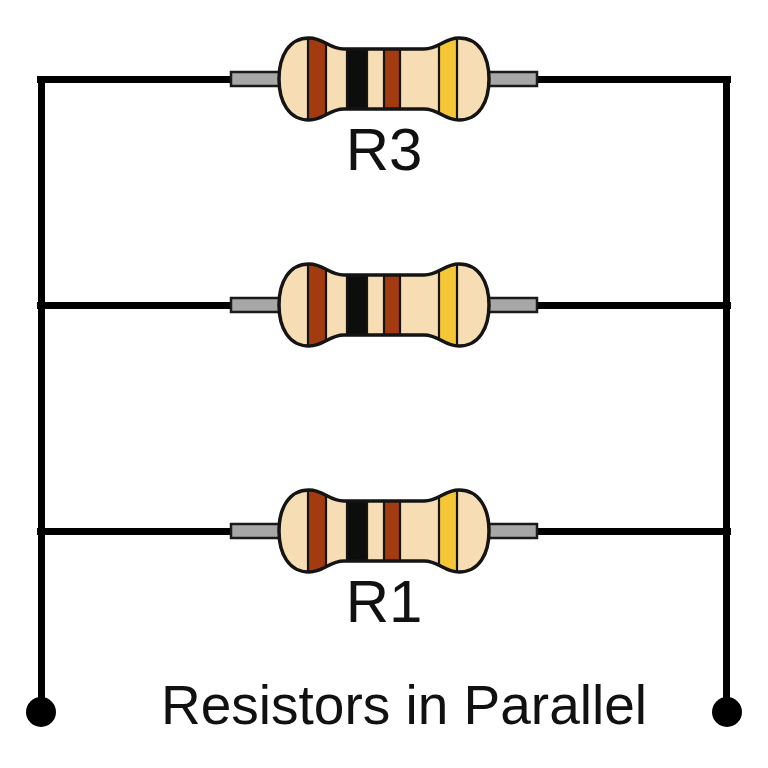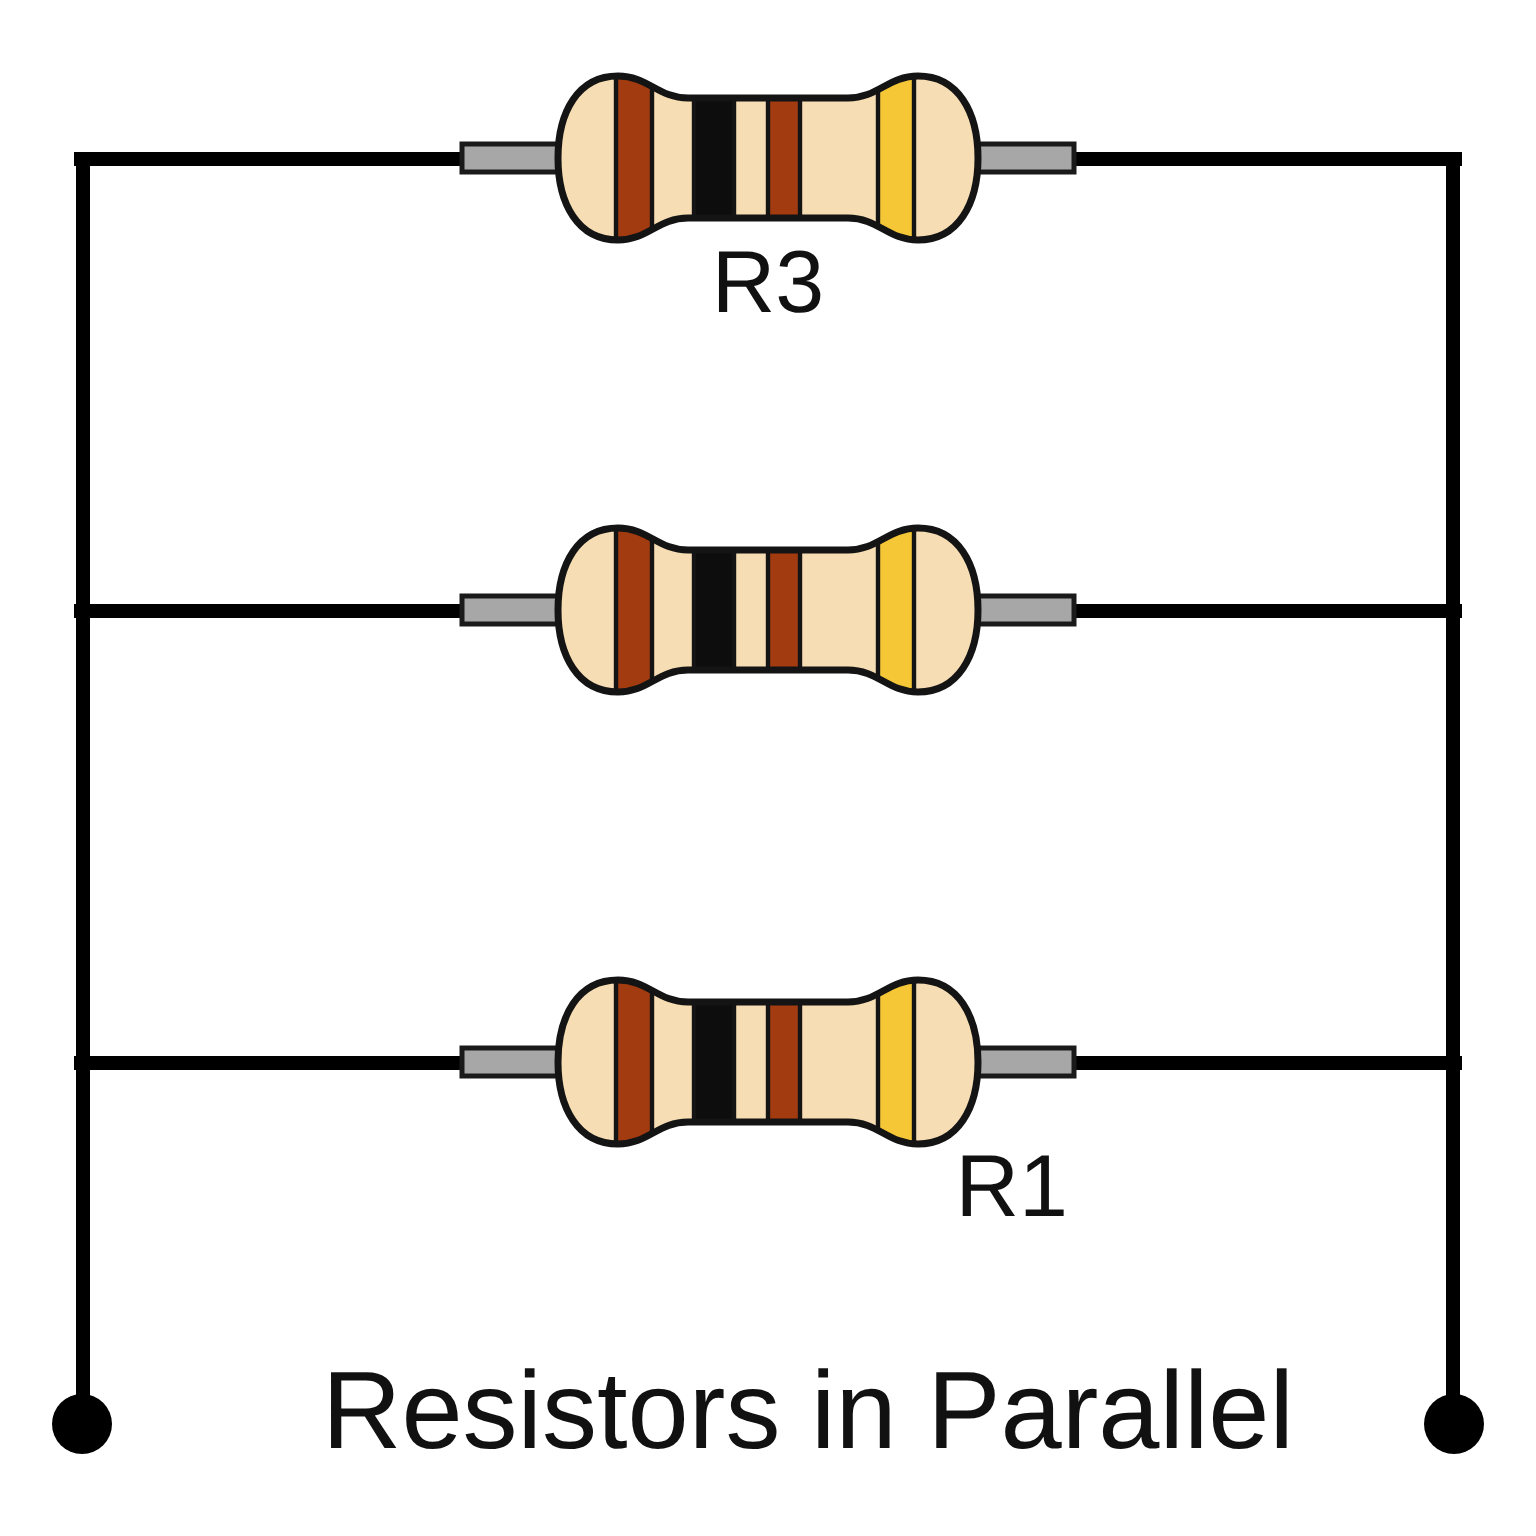--- a/index.html
+++ b/index.html
@@ -65,27 +65,27 @@
   }
   .band {
     stroke: var(--body-outline, #141414);
     stroke-width: 2.2;
   }
   .res-label {
     position: absolute;
     left: 234px;
     width: 300px;
     text-align: center;
-    font-size: 44px;
+    font-size: 60px;
     line-height: 1;
     color: var(--text, #111);
   }
   .res-label.row1 { top: 120px; }
   .res-label.row2 { top: 346px; }
-  .res-label.row3 { top: 572px; text-align: right; }
+  .res-label.row3 { top: 572px; }
   .diagram-title {
     position: absolute;
     left: 0;
     top: 678px;
     width: 768px;
     text-align: center;
     font-size: 55px;
     line-height: 1;
     color: var(--text, #111);
     margin-left: 20px;

